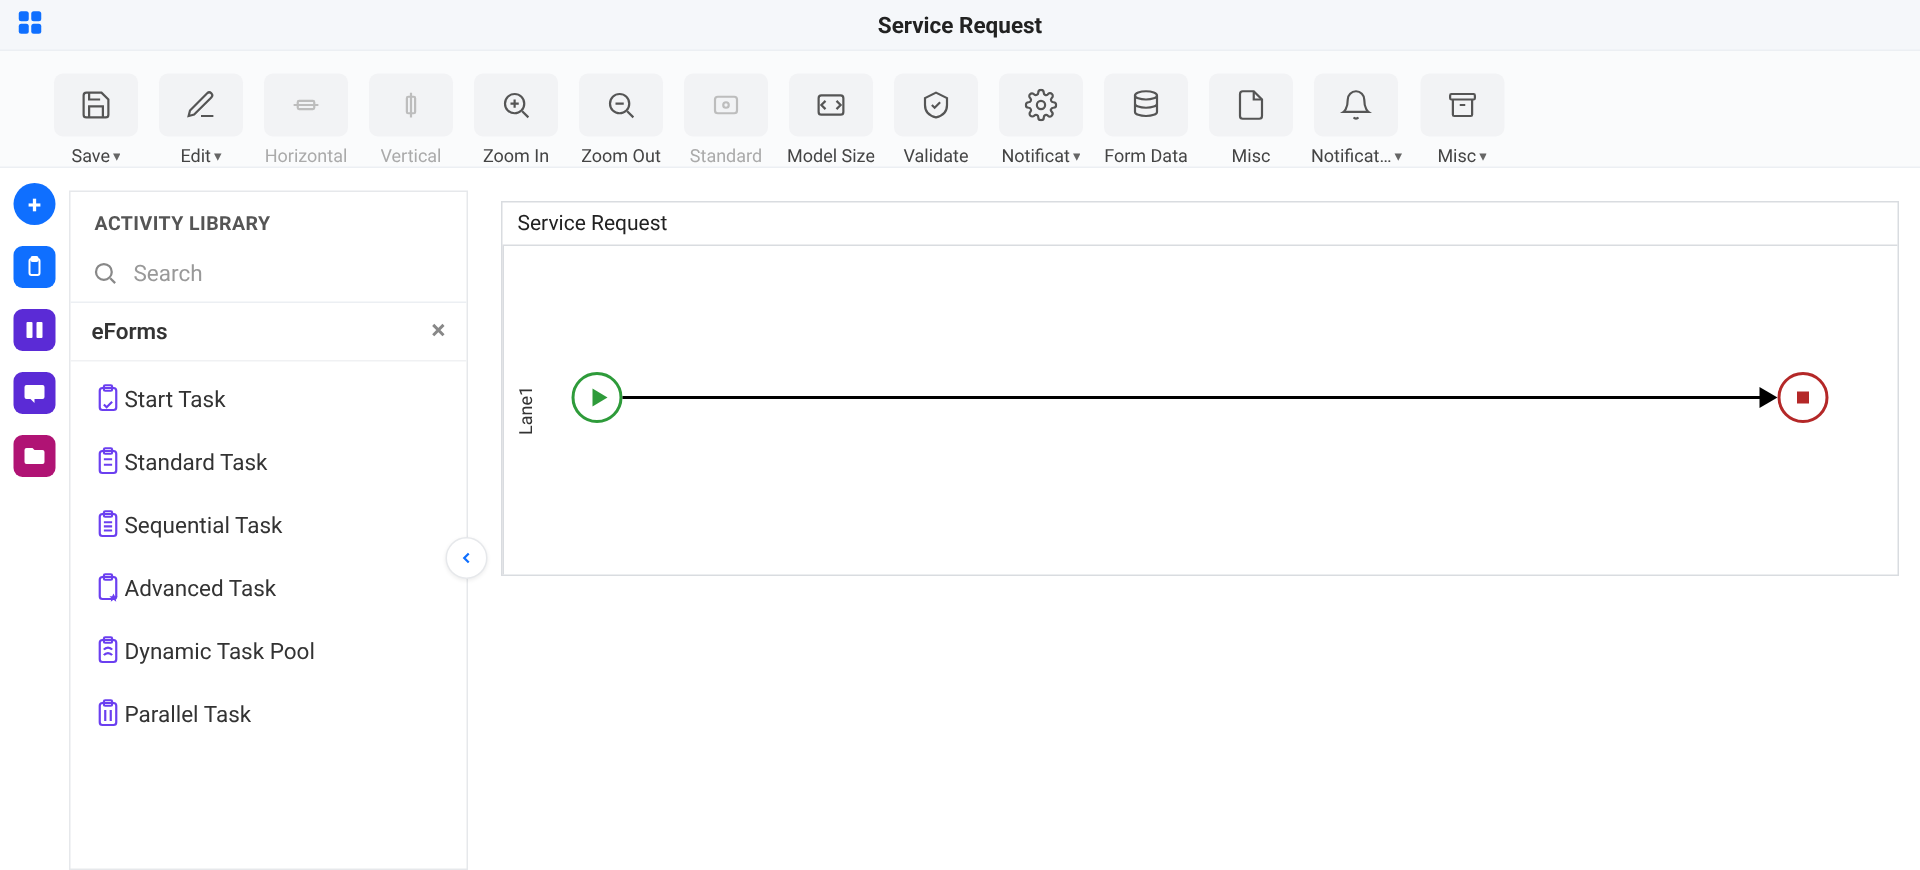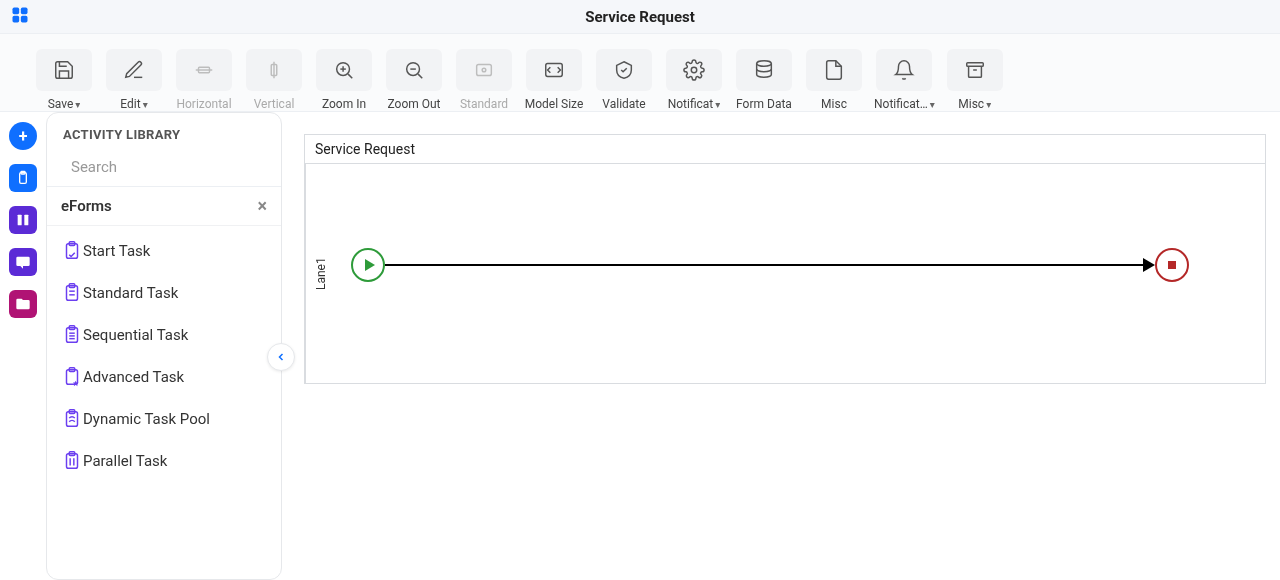--- a/index.html
+++ b/index.html
@@ -22,22 +22,22 @@
   
   .body { display: flex; height: calc(580px - 34px - 78px); }
   .rail { width: 46px; background: #fff; display: flex; flex-direction: column; align-items: center; padding-top: 10px; gap: 14px; }
   .rail-btn { width: 28px; height: 28px; border-radius: 6px; display:flex; align-items:center; justify-content:center; color:#fff; font-size:16px; }
   .rail-btn.plus { background:#0f6fff; border-radius:50%; }
   .rail-btn.blue { background:#0f6fff; }
   .rail-btn.purple { background:#5b2bd6; }
   .rail-btn.magenta { background:#b01374; }
   
   .panel {
-    width: 236px; border: 1px solid #e6e8eb; border-radius: 12px;
-    margin-top: 0; background: #fff; display:flex; flex-direction:column; overflow:visible; position:relative;
+    width: 266px; border: 1px solid #e6e8eb; border-radius: 0;
+    margin-top: 15px; background: #fff; display:flex; flex-direction:column; overflow:visible; position:relative;
   }
   .panel-title { font-size: 13px; font-weight: 700; letter-spacing: .3px; color:#555; padding: 14px 16px 10px; }
   .search-row { display:flex; align-items:center; gap:10px; padding: 6px 14px 10px; border-bottom: 1px solid #eceff3;}
   .search-row svg { color:#888; }
   .search-row input {
     border:none; outline:none; font-size: 15px; color:#7f1d1d; flex:1; background:transparent;
   }
   .search-row input::placeholder { color:#999; }
   .section-header {
     display:flex; align-items:center; justify-content:space-between;

